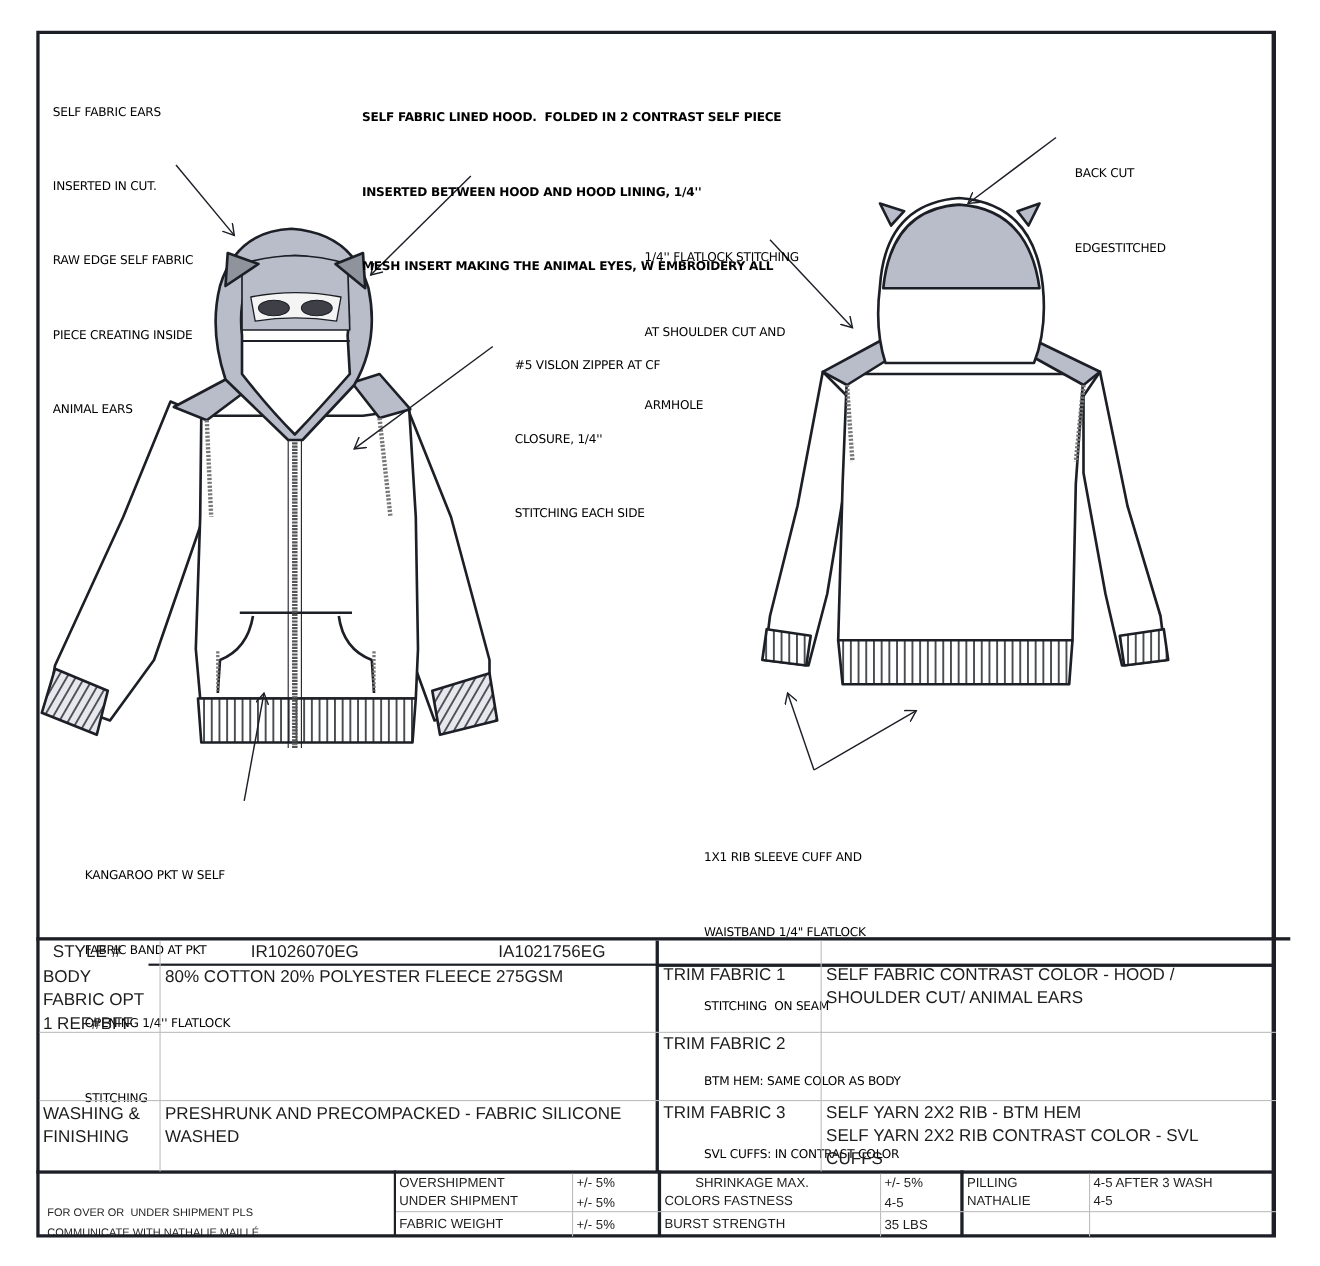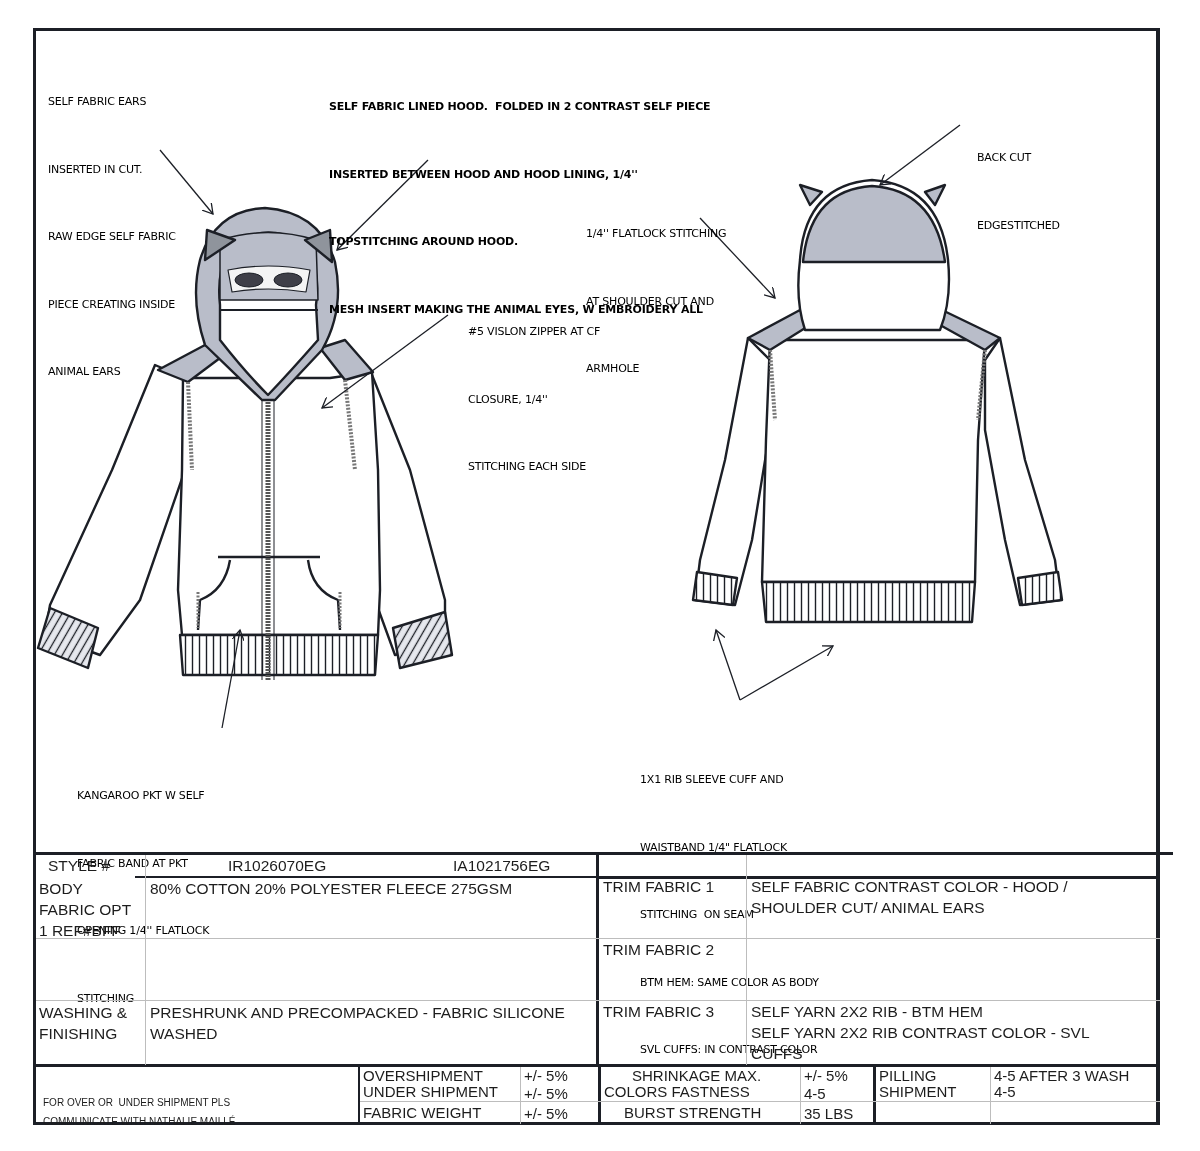--- a/index.html
+++ b/index.html
@@ -4,21 +4,21 @@
 <style>
   html, body { margin: 0; padding: 0; background: #ffffff; }
   body { width: 1200px; height: 1151px; position: relative; overflow: hidden; font-family: "DejaVu Sans", sans-serif; color: #1a1a1a; }
   .sheet { position: absolute; left: 33px; top: 28px; width: 1127px; height: 1097px; border: 3px solid #1c1f26; border-right-width: 4px; box-sizing: border-box; }
   .note { position: absolute; font-family: "DejaVu Sans", sans-serif; font-size: 11px; line-height: 22.5px; color: #000000; white-space: pre; letter-spacing: -0.2px; }
   svg.art { position: absolute; left: 0; top: 0; }
   .tbl { position: absolute; font-family: "Liberation Sans", sans-serif; font-size: 15.5px; color: #1d1d1d; }
   .cell { position: absolute; box-sizing: border-box; padding: 0 3px; line-height: 21px; white-space: pre-wrap; overflow: hidden; }
   .hline { position: absolute; background: #1c1f26; }
   .thin { background: #bdbdbd; }
-  .small { font-size: 15px; line-height: 19px; }
+  .small { font-size: 12px; line-height: 19px; }
 </style>
 </head>
 <body>
 
 <div class="sheet"></div>
 
 <svg class="art" width="1200" height="1151" viewBox="0 0 1200 1151">
   <defs>
     <pattern id="rib" width="7" height="10" patternUnits="userSpaceOnUse">
       <rect width="7" height="10" fill="#ffffff"></rect>
@@ -108,21 +108,20 @@
   <div>SELF FABRIC EARS</div>
   <div>INSERTED IN CUT.</div>
   <div>RAW EDGE SELF FABRIC</div>
   <div>PIECE CREATING INSIDE</div>
   <div>ANIMAL EARS</div>
 </div>
 
 <div class="note" style="left:329px; top:51px;font-weight:bold;">
   <div>SELF FABRIC LINED HOOD.  FOLDED IN 2 CONTRAST SELF PIECE</div>
   <div>INSERTED BETWEEN HOOD AND HOOD LINING, 1/4''</div>
-  <div>TOPSTITCHING AROUND HOOD.</div>
   <div>MESH INSERT MAKING THE ANIMAL EYES, W EMBROIDERY ALL</div>
 </div>
 
 <div class="note" style="left:977px; top:102px;">
   <div>BACK CUT</div>
   <div>EDGESTITCHED</div>
 </div>
 
 <div class="note" style="left:586px; top:178px;">
   <div>1/4'' FLATLOCK STITCHING</div>
@@ -200,20 +199,20 @@
   <div class="cell small" style="left:521px; top:1066px; width:76px;">+/- 5%</div>
   <div class="cell small" style="left:360px; top:1082px; width:160px;">UNDER SHIPMENT</div>
   <div class="cell small" style="left:521px; top:1084px; width:76px;">+/- 5%</div>
   <div class="cell small" style="left:360px; top:1103px; width:160px;">FABRIC WEIGHT</div>
   <div class="cell small" style="left:521px; top:1104px; width:76px;">+/- 5%</div>
 
   <div class="cell small" style="left:601px; top:1066px; width:198px;margin-left:28px;">SHRINKAGE MAX.</div>
   <div class="cell small" style="left:801px; top:1066px; width:72px;">+/- 5%</div>
   <div class="cell small" style="left:601px; top:1082px; width:198px;">COLORS FASTNESS</div>
   <div class="cell small" style="left:801px; top:1084px; width:72px;">4-5</div>
-  <div class="cell small" style="left:621px; top:1103px; width:198px;">BURST STRENGTH</div>
+  <div class="cell small" style="left:601px; top:1103px; width:198px;">BURST STRENGTH</div>
   <div class="cell small" style="left:801px; top:1104px; width:72px;">35 LBS</div>
 
   <div class="cell small" style="left:876px; top:1066px; width:123px;">PILLING</div>
   <div class="cell small" style="left:991px; top:1066px; width:168px;">4-5 AFTER 3 WASH</div>
-  <div class="cell small" style="left:876px; top:1082px; width:113px;">SHIPMENT</div>
+  <div class="cell small" style="left:876px; top:1082px; width:113px;">NATHALIE</div>
   <div class="cell small" style="left:991px; top:1082px; width:168px;">4-5</div>
 </div>
 
 </body></html>

